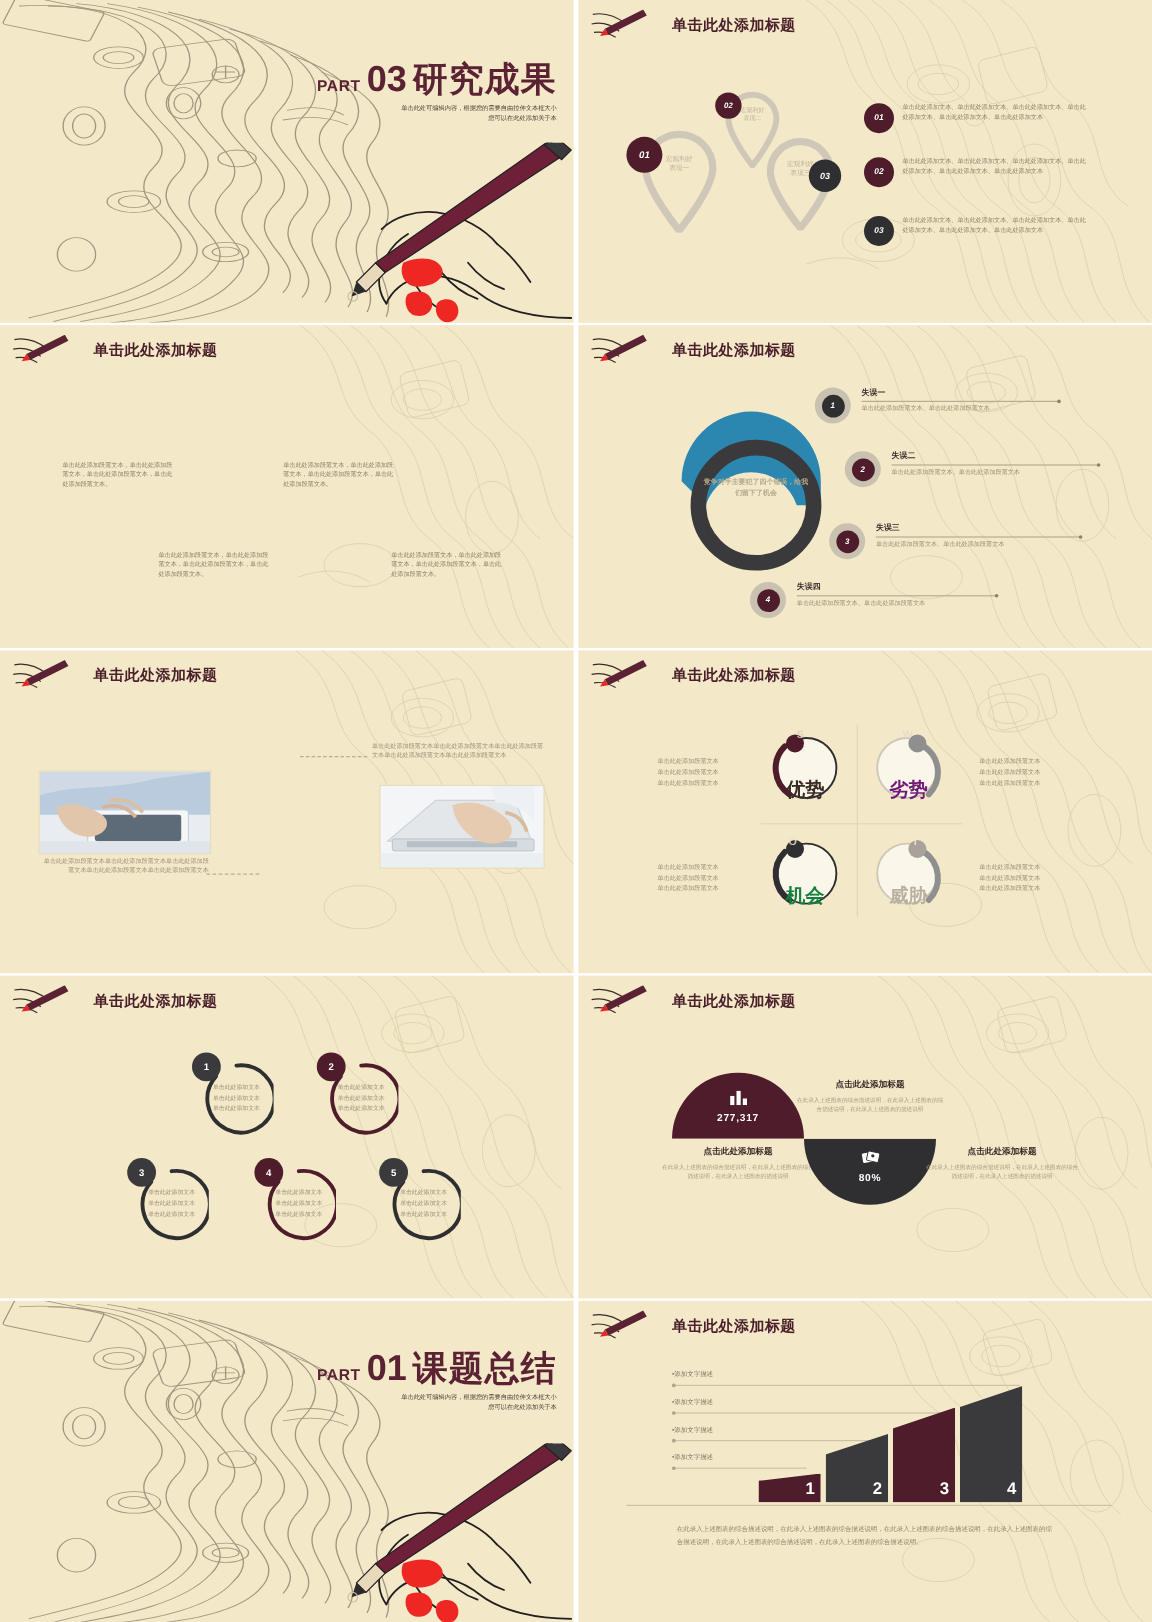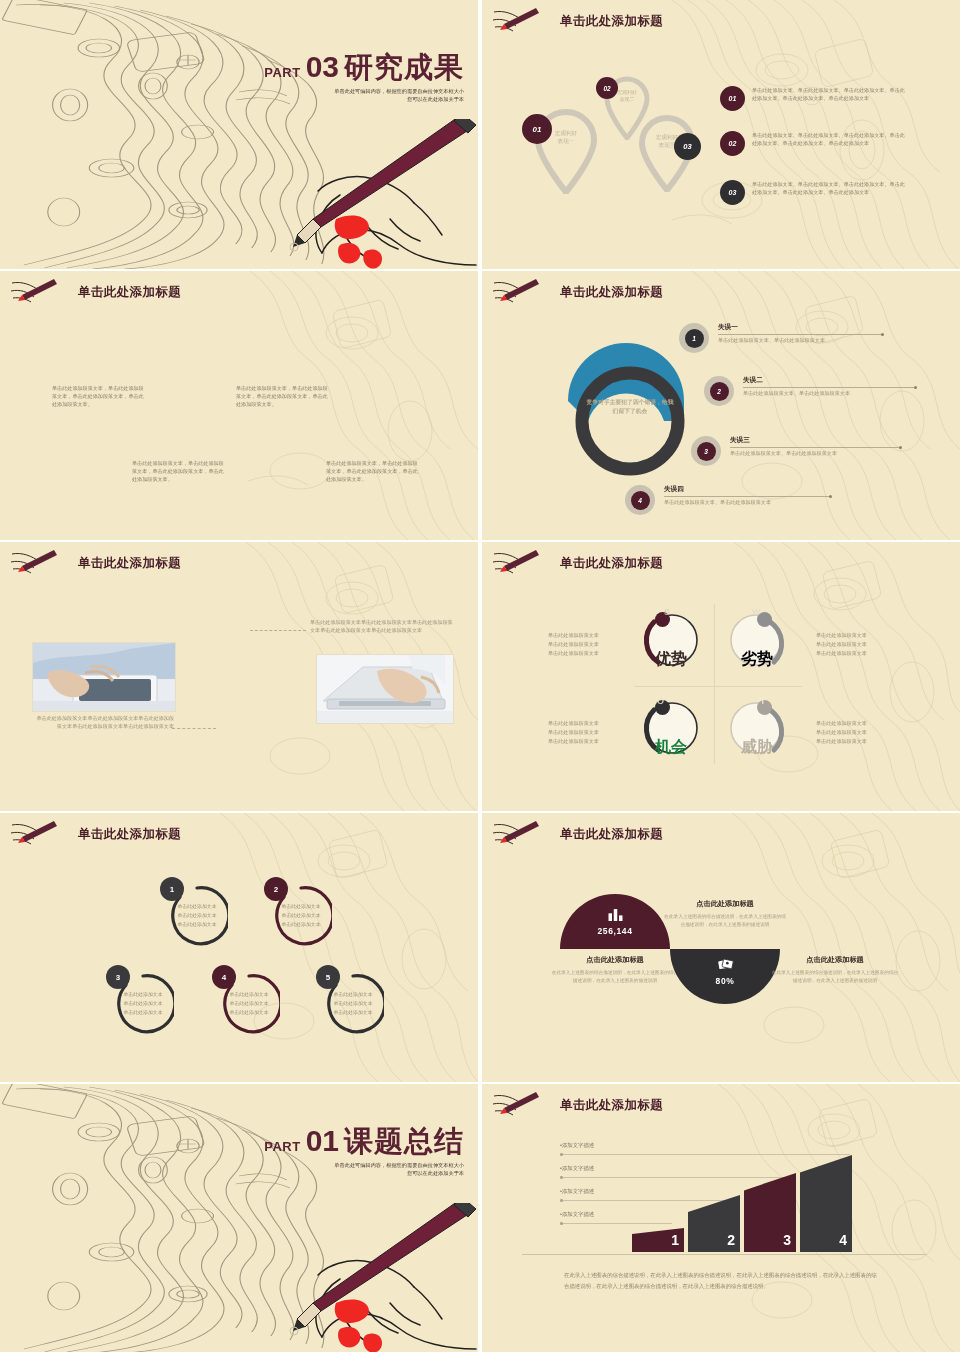--- a/index.html
+++ b/index.html
@@ -507,21 +507,21 @@
       <div>单击此处添加段落文本</div>
       <div>单击此处添加段落文本</div>
       <div>单击此处添加段落文本</div>
     </div>
 
     <div class="swotc" style="left:246px;top:68px;">
       <svg viewBox="0 0 58 58" width="58" height="58">
         <circle cx="28" cy="30" r="25" fill="#faf6ea" stroke="#cfc8b8" stroke-width="1.6"></circle>
         <path d="M42 12 A26 26 0 0 1 46 52" fill="none" stroke="#8f8f8f" stroke-width="5" stroke-linecap="round"></path>
       </svg>
-      <div class="swot-label" style="color:#000000;text-align:center;">劣势</div>
+      <div class="swot-label" style="color:#701a75;text-align:center;">劣势</div>
       <div class="swot-bub" style="left:29px;top:2px;background:#8f8f8f;"></div>
       <div class="swot-let" style="left:24px;top:-3px;color:#e3dcc8;">W</div>
     </div>
     <div class="swot-txt" style="left:334px;top:89px;width:78px;">
       <div>单击此处添加段落文本</div>
       <div>单击此处添加段落文本</div>
       <div>单击此处添加段落文本</div>
     </div>
 
     <div class="swotc" style="left:160px;top:156px;">
@@ -692,21 +692,21 @@
 
     <div class="semi" style="left:78px;top:80px;width:110px;height:56px;">
       <svg viewBox="0 0 110 56" width="110" height="56">
         <path d="M0 56 A55 55 0 0 1 110 56 Z" fill="#4e1c2b"></path>
       </svg>
       <svg viewBox="0 0 24 20" width="17" height="14" style="position:absolute;left:47px;top:14px;">
         <rect x="2" y="9" width="5" height="11" fill="#fff"></rect>
         <rect x="9.5" y="3" width="5" height="17" fill="#fff"></rect>
         <rect x="17" y="12" width="5" height="8" fill="#fff"></rect>
       </svg>
-      <div class="sv" style="top:33px;font-size:8.5px;font-weight:bold;letter-spacing:.6px;">256,144</div>
+      <div class="sv" style="top:33px;font-size:8.5px;font-weight:bold;letter-spacing:.6px;">277,317</div>
     </div>
     <div class="s8t" style="left:72px;top:142px;width:122px;">点击此处添加标题</div>
     <div class="s8b" style="left:68px;top:156px;width:130px;">在此录入上述图表的综合描述说明，在此录入上述图表的综合描述说明，在此录入上述图表的描述说明</div>
 
     <div class="semi" style="left:188px;top:136px;width:110px;height:56px;">
       <svg viewBox="0 0 110 56" width="110" height="56">
         <path d="M0 0 A55 55 0 0 0 110 0 Z" fill="#2f2f31"></path>
       </svg>
       <svg viewBox="0 0 24 22" width="16" height="15" style="position:absolute;left:48px;top:8px;">
         <rect x="1" y="5" width="15" height="12" rx="1.5" fill="#fff" transform="rotate(-10 8 11)"></rect>

